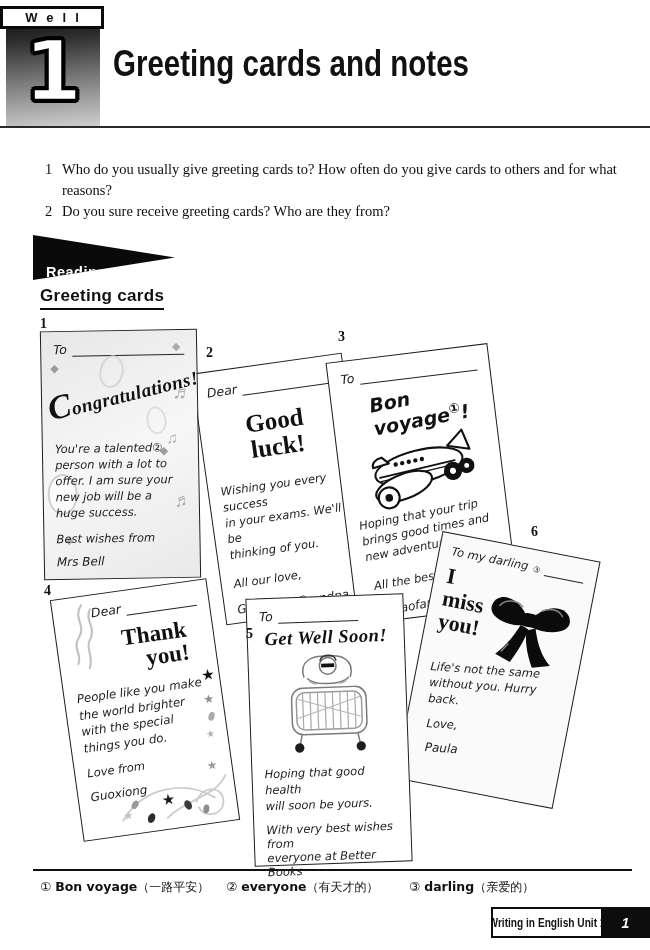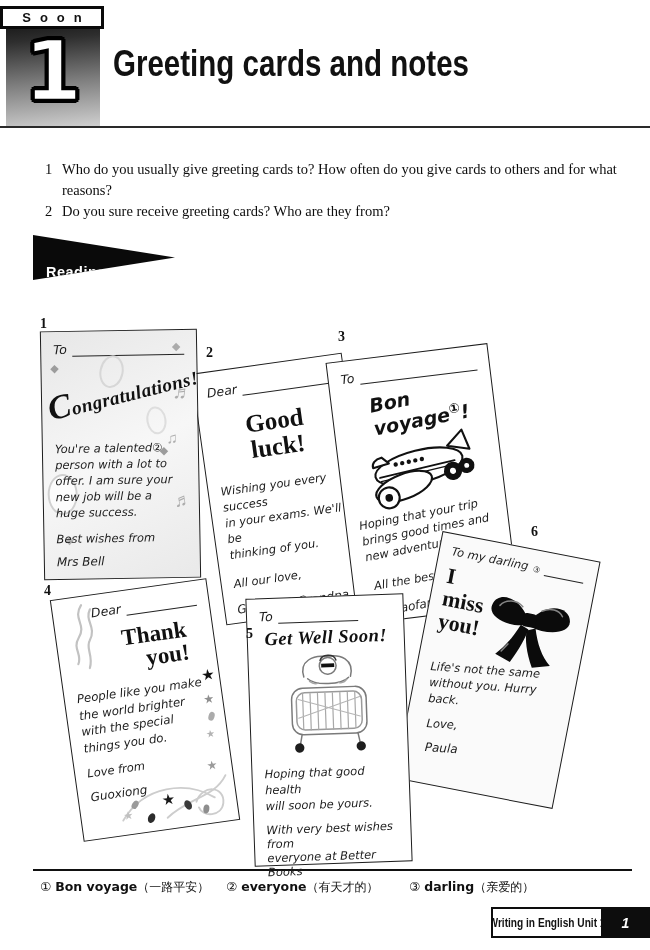--- a/index.html
+++ b/index.html
@@ -123,37 +123,38 @@
     font:700 italic 14px "Liberation Sans", sans-serif; }
 </style>
 </head>
 <body>
 
 <div class="page">
 
   <div class="unit-square"></div>
   <div class="unit-number">1</div>
   <div class="unit-tab">
-    <span>Soon</span>
+    <span>Well</span>
   </div>
   <h1 class="page-title">Greeting cards and notes</h1>
   <div class="header-rule"></div>
 
   <div class="question" style="top:159px">
     <span class="q-num">1</span>
     <span class="q-text">Who do you usually give greeting cards to? How often do you give cards to others and for what reasons?</span>
   </div>
   <div class="question" style="top:201px">
     <span class="q-num">2</span>
     <span class="q-text">Do you sure receive greeting cards? Who are they from?</span>
   </div>
 
   <div class="reading-flag">
     <span>Reading</span>
   </div>
+  <div class="section-heading">Greeting cards</div>
 
   <div class="cards">
 
     <span class="card-num" style="left:40px;top:6px">1</span>
     <span class="card-num" style="left:206px;top:35px">2</span>
     <span class="card-num" style="left:338px;top:19px">3</span>
     <span class="card-num" style="left:44px;top:273px">4</span>
     <span class="card-num" style="left:246px;top:316px">5</span>
     <span class="card-num" style="left:531px;top:214px">6</span>
 

